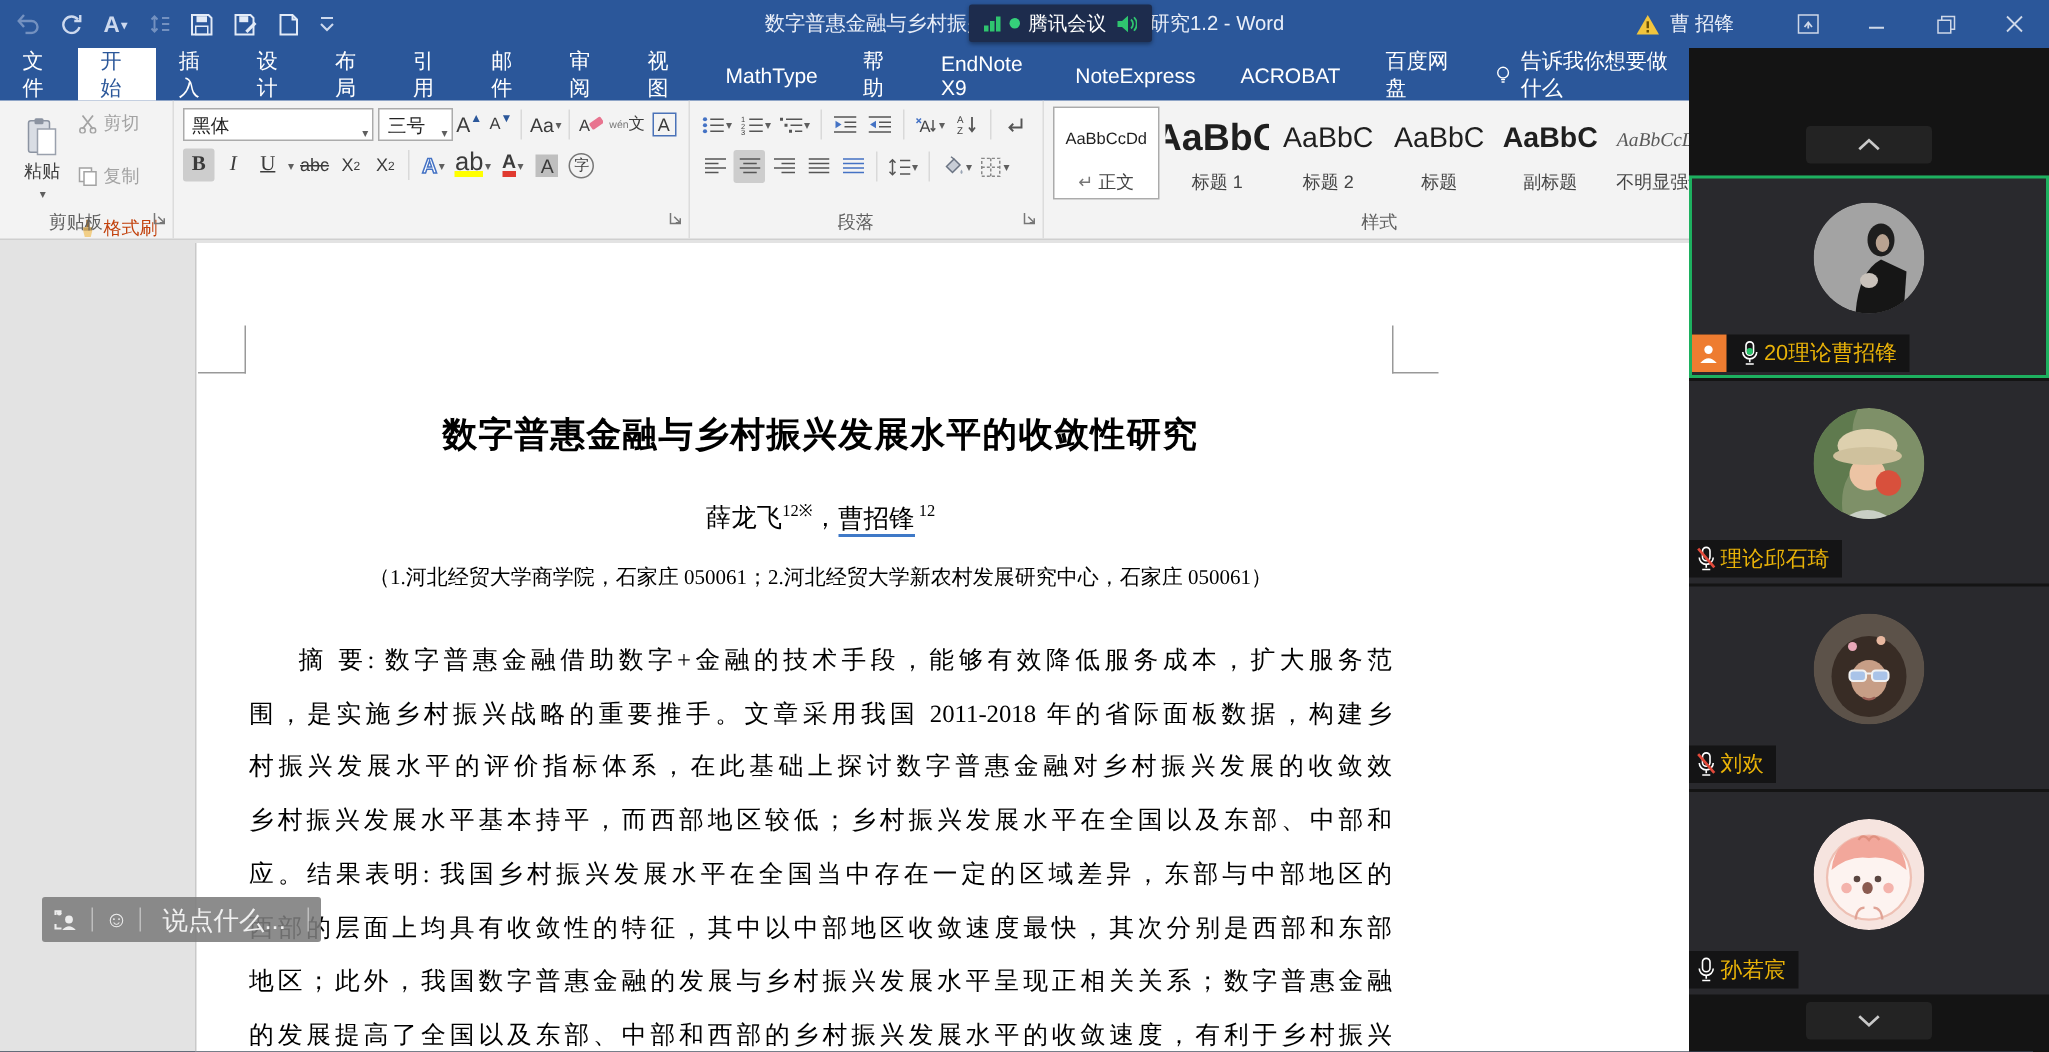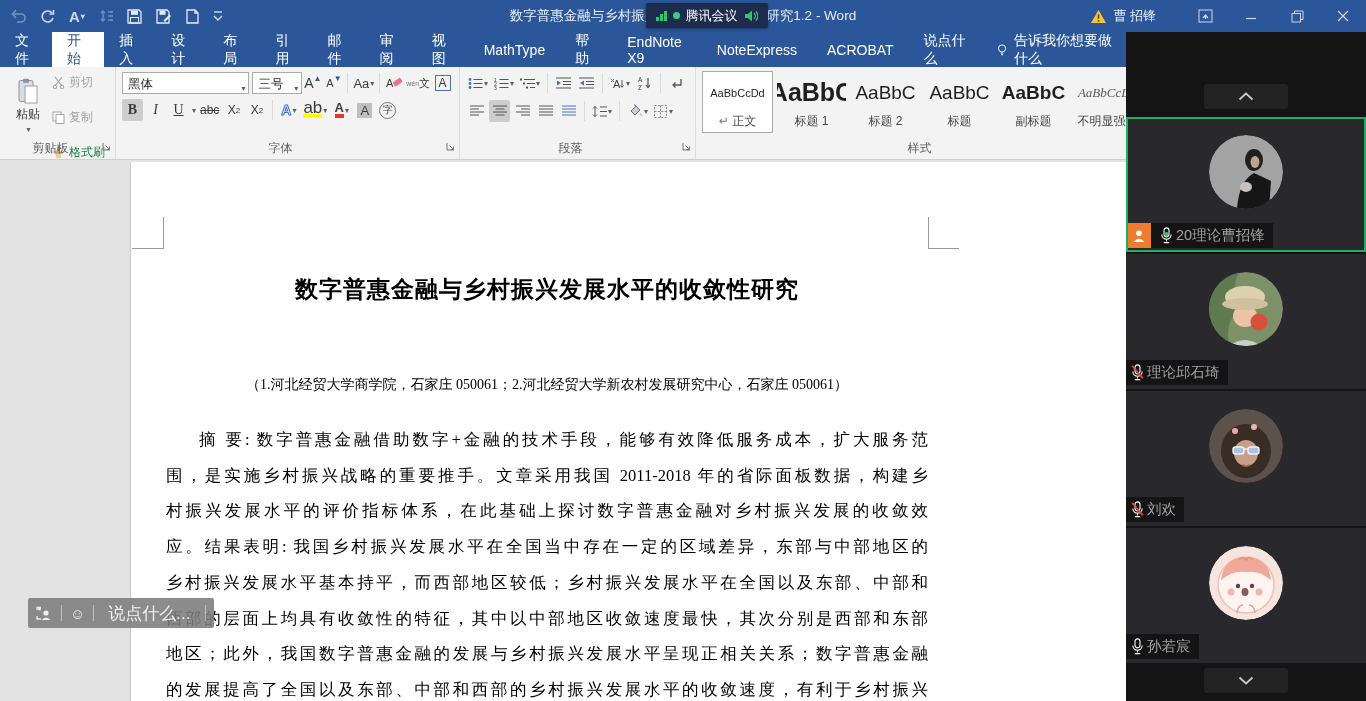--- a/index.html
+++ b/index.html
@@ -41,21 +41,21 @@
     border-radius:2px; font-size:13px; color:#3b3b3b; padding:0 2px; }
   .rbtn.on { background:#cdcdcd; }
   .dd { font-size:8px; color:#5f5f5f; margin-left:1px; }
   .vsep { width:1px; height:20px; background:#d9d9d9; margin:0 3px; }
 
   
   .g-clip { width:116px; }
   .pastebtn { position:absolute; left:8px; top:6px; width:40px; height:66px; display:flex; flex-direction:column;
     align-items:center; justify-content:center; gap:2px; font-size:12px; color:#3b3b3b; border-radius:2px; }
   .clipcol { position:absolute; left:52px; top:6px; display:flex; flex-direction:column; gap:16px; }
-  .smallbtn { display:flex; align-items:center; gap:4px; font-size:12px; height:19px; color:#15803d; }
+  .smallbtn { display:flex; align-items:center; gap:4px; font-size:12px; height:19px; color:#c2410c; }
   .smallbtn.dis { color:#a3a3a3; }
 
   
   .g-font { width:344px; padding:5px 6px 0 6px; }
   .combo { display:flex; align-items:flex-end; justify-content:space-between; background:#fff;
     border:1px solid #ababab; height:22px; font-size:12.5px; color:#222; padding:0 3px 0 5px; }
   .c-name { width:128px; } .c-size { width:50px; margin-left:3px; }
   .fr1 { display:flex; align-items:center; margin-bottom:5px; }
   .letter { font-size:13px; color:#3b3b3b; }
   .bold-b { font-weight:bold; font-family:"Liberation Serif",serif; font-size:14px; }
@@ -130,21 +130,21 @@
     display:flex; align-items:center; justify-content:center; }
   .tile { position:absolute; left:0; width:240px; height:135px; background:#29292d; overflow:hidden; }
   .tile.speaking { border:2px solid #1db05f; }
   .avatarwrap { position:absolute; left:83px; top:18px; width:74px; height:74px; border-radius:50%; overflow:hidden; }
   .tile.speaking .avatarwrap { left:81px; top:16px; }
   .tlabel { position:absolute; left:0; bottom:4px; height:25px; background:rgba(12,12,12,.72);
     display:flex; align-items:center; padding-right:8px; }
   .tile.speaking .tlabel { left:-2px; bottom:2px; }
   .hostbadge { width:25px; height:25px; background:#ee7c30; display:flex; align-items:center;
     justify-content:center; margin-right:4px; }
-  .pname { color:#a3a3a3; font-size:14.5px; white-space:nowrap; }
+  .pname { color:#eab308; font-size:14.5px; white-space:nowrap; }
   .micwrap { display:flex; align-items:center; margin:0 3px 0 5px; }
   .barmic { margin-left:12px; margin-right:0; }
   .chev-right { position:absolute; right:6px; top:11px; }
 </style>
 </head>
 <body>
 
 <div class="screen">
 
   <div class="titlebar">
@@ -255,21 +255,21 @@
     <span class="tab">布局</span>
     <span class="tab">引用</span>
     <span class="tab">邮件</span>
     <span class="tab">审阅</span>
     <span class="tab">视图</span>
     <span class="tab">MathType</span>
     <span class="tab">帮助</span>
     <span class="tab">EndNote X9</span>
     <span class="tab">NoteExpress</span>
     <span class="tab">ACROBAT</span>
-    <span class="tab">说点什么</span>
+    <span class="tab">百度网盘</span>
     <span class="tellme">
       <svg width="13" height="16" viewBox="0 0 13 16">
           <circle cx="6.5" cy="6" r="4.6" fill="none" stroke="#fff" stroke-width="1.2"></circle>
           <path d="M4.8 12 h3.4 M5.2 14 h2.6" stroke="#fff" stroke-width="1.2"></path>
         </svg>
       <span>告诉我你想要做什么</span>
     </span>
   </div>
 
   <div class="ribbon">
@@ -375,21 +375,20 @@
             <span class="fcolor">A</span>
             <span class="dd">▾</span>
           </span>
         <span class="rbtn">
             <span class="shadeA">A</span>
           </span>
         <span class="rbtn">
             <span class="encl">字</span>
           </span>
       </div>
-      <div class="glabel">字体</div>
       <span class="launcher"><svg width="9" height="9" viewBox="0 0 9 9">
             <path d="M1 1 v7 h7" fill="none" stroke="#777"></path>
             <path d="M3.5 3.5 L7.5 7.5 M7.5 4.5 v3 h-3" fill="none" stroke="#777"></path>
           </svg></span>
     </div>
 
     <div class="rgroup g-para">
       <div class="rrow fr1">
         <span class="rbtn">
           <svg width="15" height="13" viewBox="0 0 15 13">
@@ -541,29 +540,32 @@
     </div>
   </div>
 
   <div class="docarea">
     <div class="page"></div>
     <div class="cropL"></div>
     <div class="cropR"></div>
 
     <div class="doc-title">数字普惠金融与乡村振兴发展水平的收敛性研究</div>
 
+    <div class="doc-authors">
+      <span>薛龙飞</span><sup>12※</sup><span>，</span><span class="a2">曹招锋</span><sup> 12</sup>
+    </div>
 
     <div class="doc-affil">（1.河北经贸大学商学院，石家庄 050061；2.河北经贸大学新农村发展研究中心，石家庄 050061）</div>
 
     <div class="abstract">
       <div class="ln">摘  要: 数字普惠金融借助数字+金融的技术手段，能够有效降低服务成本，扩大服务范</div>
       <div class="ln">围，是实施乡村振兴战略的重要推手。文章采用我国 2011-2018 年的省际面板数据，构建乡</div>
       <div class="ln">村振兴发展水平的评价指标体系，在此基础上探讨数字普惠金融对乡村振兴发展的收敛效</div>
+      <div class="ln">乡村振兴发展水平基本持平，而西部地区较低；乡村振兴发展水平在全国以及东部、中部和</div>
       <div class="ln">应。结果表明: 我国乡村振兴发展水平在全国当中存在一定的区域差异，东部与中部地区的</div>
-      <div class="ln">乡村振兴发展水平基本持平，而西部地区较低；乡村振兴发展水平在全国以及东部、中部和</div>
       <div class="ln">西部的层面上均具有收敛性的特征，其中以中部地区收敛速度最快，其次分别是西部和东部</div>
       <div class="ln">地区；此外，我国数字普惠金融的发展与乡村振兴发展水平呈现正相关关系；数字普惠金融</div>
       <div class="ln">的发展提高了全国以及东部、中部和西部的乡村振兴发展水平的收敛速度，有利于乡村振兴</div>
     </div>
 
     <div class="chatw">
       <svg width="17" height="15" viewBox="0 0 17 15">
           <path d="M1 4 V1.5 h4 M1 10 v3 h4" fill="none" stroke="#ededed" stroke-width="1.4"></path>
           <circle cx="3.5" cy="2.8" r="1.6" fill="#ededed"></circle>
           <circle cx="10" cy="7" r="2.6" fill="#ededed"></circle>

